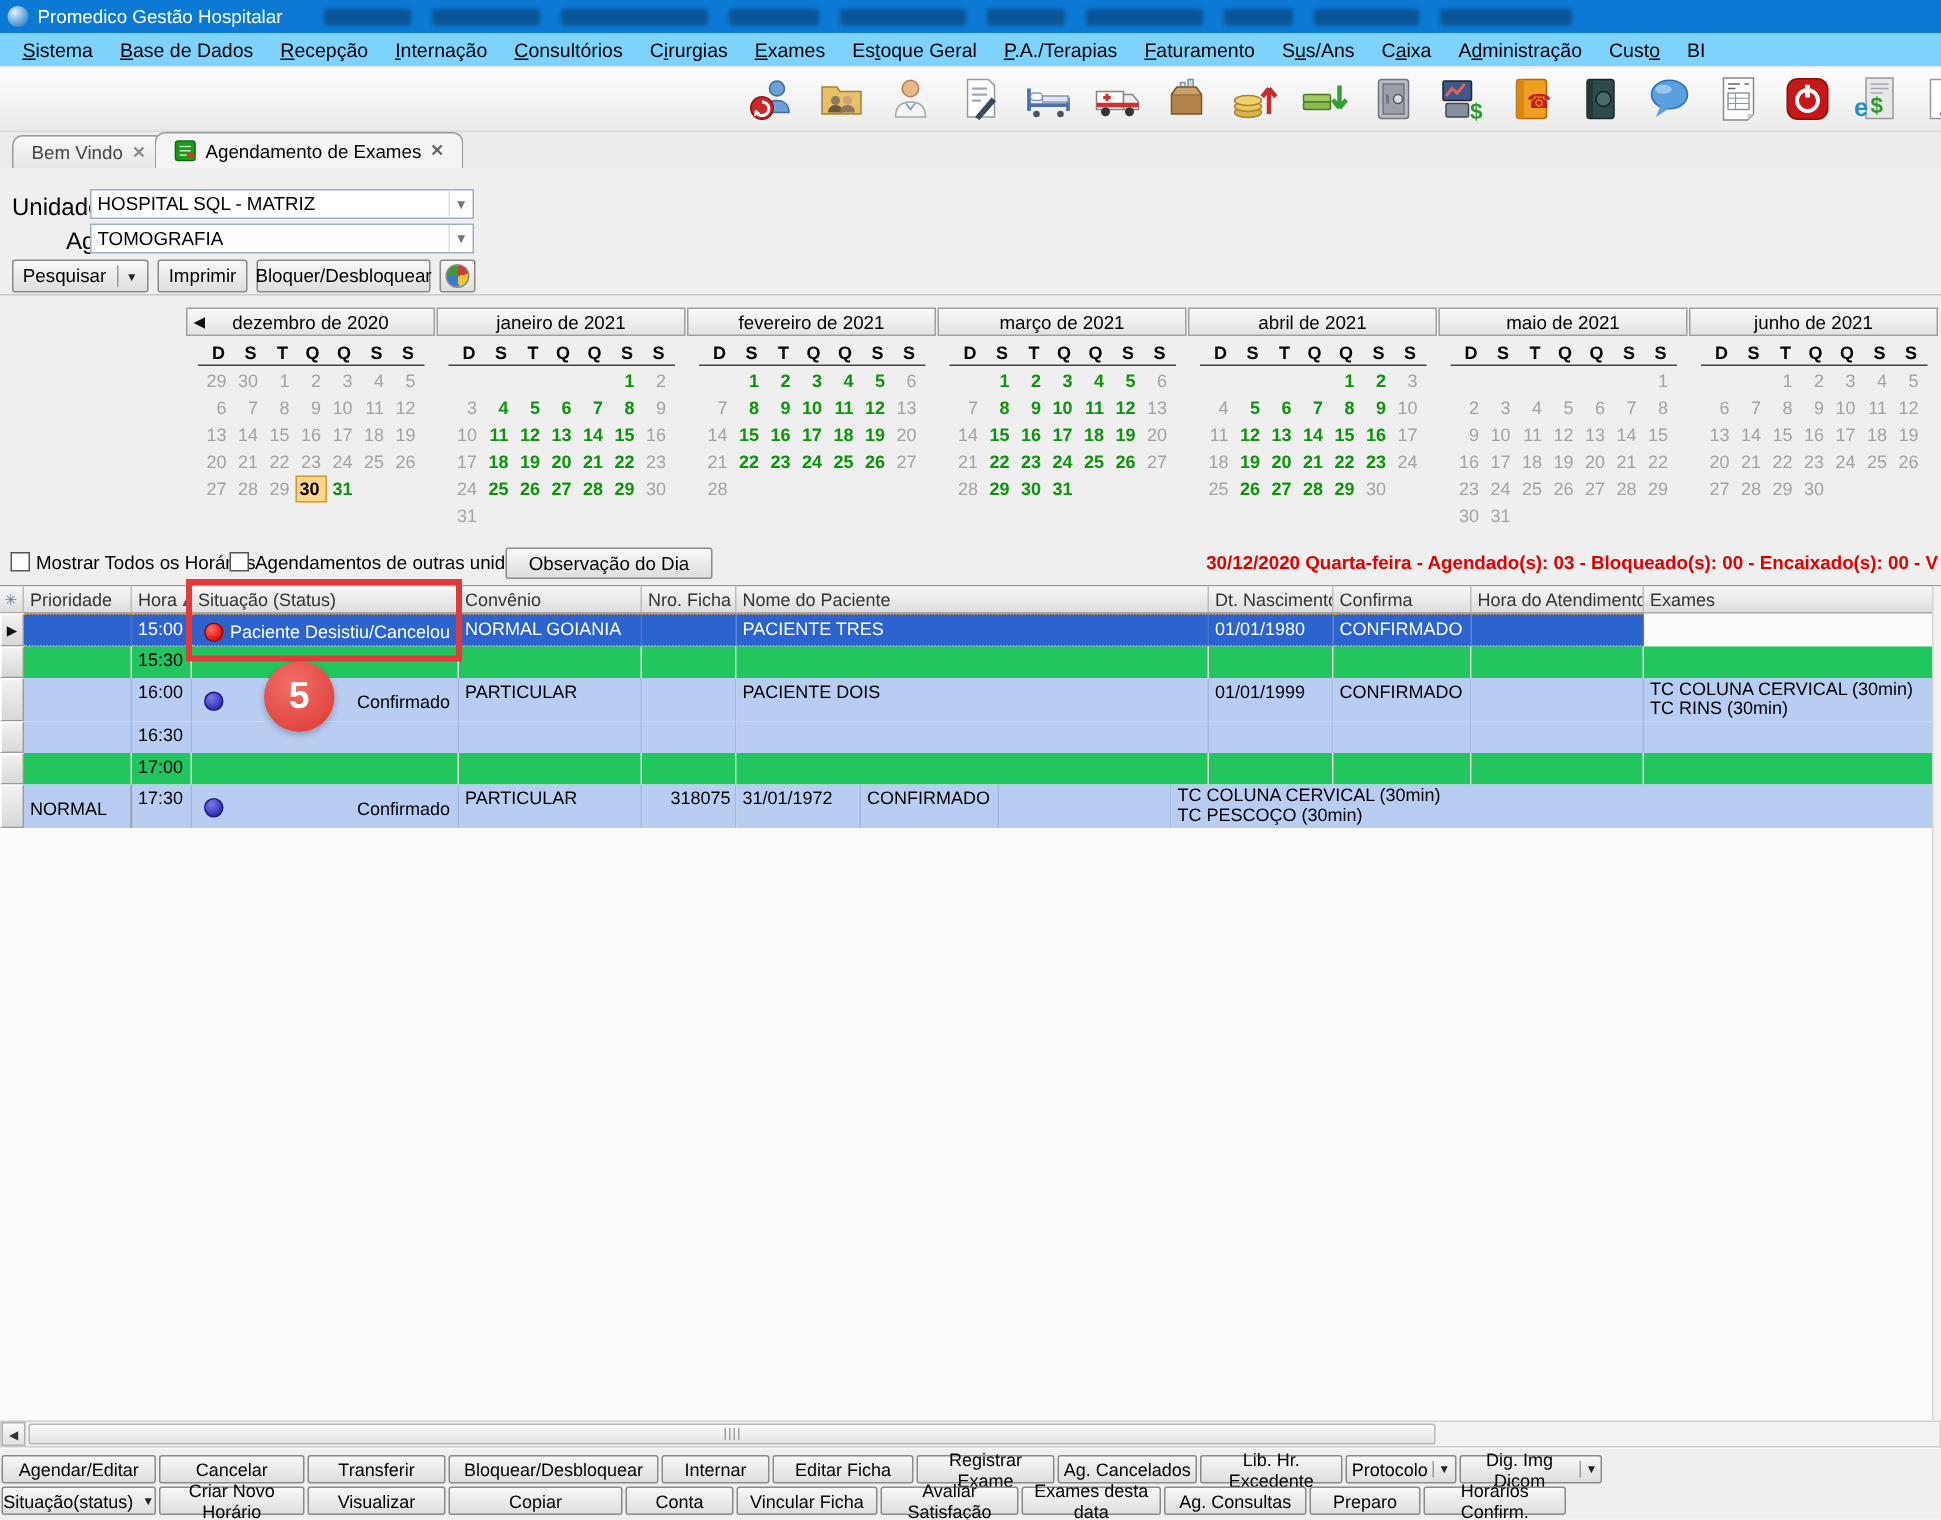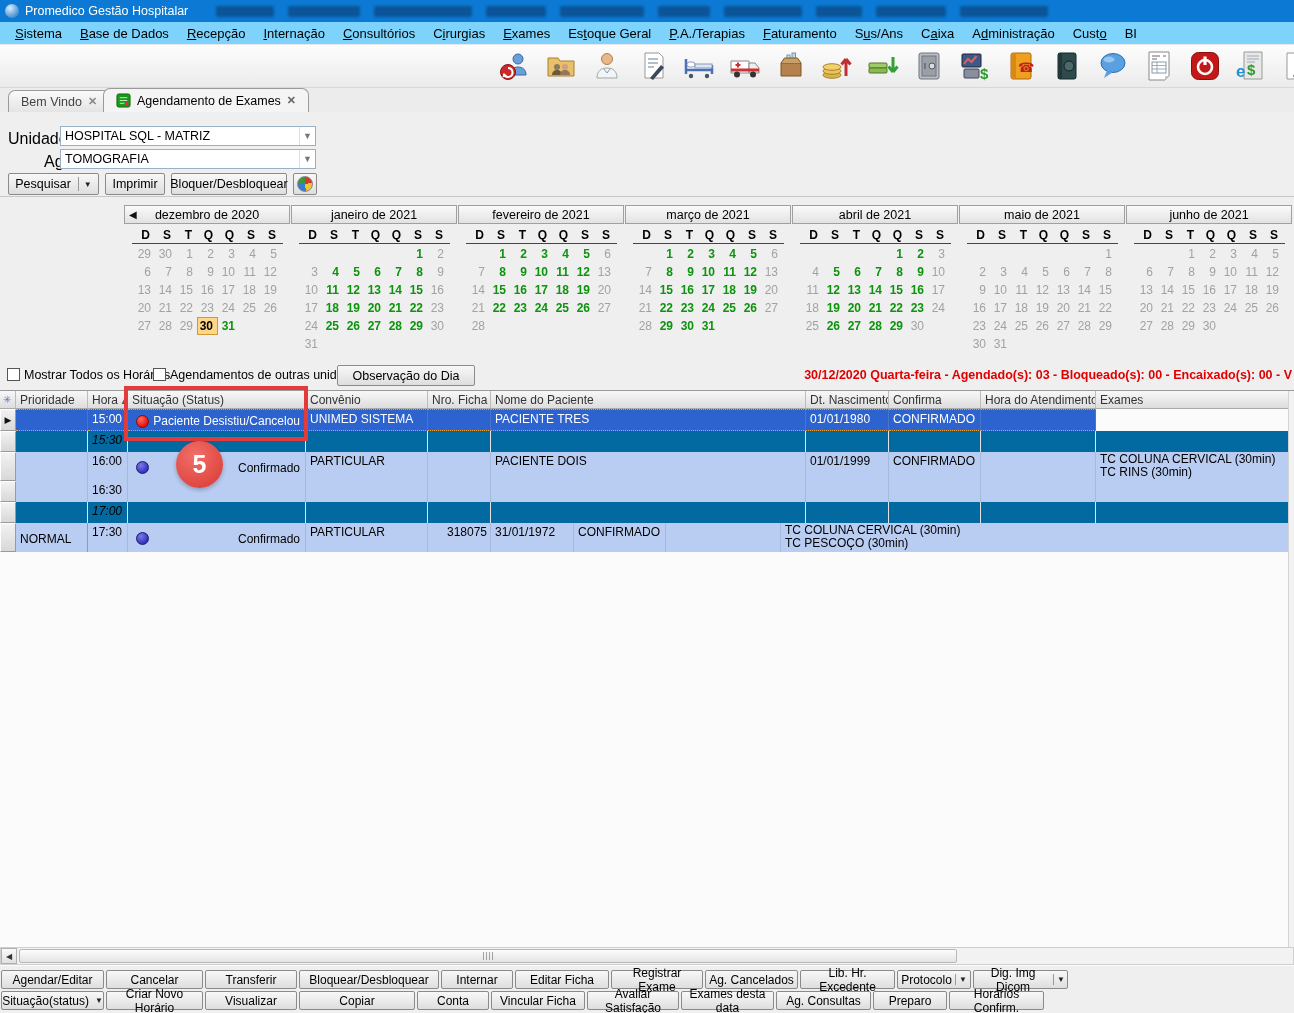--- a/index.html
+++ b/index.html
@@ -68,21 +68,21 @@
 
   
   .grid { position:absolute; left:0; top:390px; width:1294px; height:576px; background:#fbfbfb; border-top:1px solid #9a9a9a; }
   .gridhdr { display:flex; height:18px; background:linear-gradient(#f8f8f8,#dddddd); border-bottom:1px solid #aaa; }
   .hcell { font-size:12px; color:#333; padding:2px 3px 0 4px; border-right:1px solid #bcbcbc; overflow:hidden; white-space:nowrap; }
   .sort-arrow { font-size:8px; color:#555; margin-left:2px; }
   .grow { display:flex; height:21px; }
   .grow.two-line { height:29px; }
   .grow.selrow { height:22px; }
   .cell { padding:2px 3px 0 4px; font-size:12px; overflow:hidden; white-space:nowrap; border-right:1px solid rgba(130,150,185,.35); }
-  .shade-white .cell { background:#0369a1; border-right:1px solid #e4e4e4;font-style:italic; }
+  .shade-white .cell { background:#22c55e; border-right:1px solid #e4e4e4; }
   .shade-blue .cell { background:#b9cdf2; }
   .selrow .cell { background:#2d63cf; color:#fff; border-top:1px dotted #f0a030; border-bottom:1px dotted #f0a030; }
   .selrow .cell.exames-cell { color:#16295e;margin-top:40px; }
   .ind { width:16px; flex:0 0 auto; background:linear-gradient(#f2f2f2,#d8d8d8); border:1px solid #9a9a9a; border-top-color:#fff; border-left-color:#fff; font-size:9px; display:flex; align-items:center; justify-content:center; color:#111; }
   .c-prior { width:72px; flex:0 0 auto; }
   .c-hora { width:40px; flex:0 0 auto; }
   .c-sit { width:178px; flex:0 0 auto; display:flex; align-items:center; }
   .c-conv { width:122px; flex:0 0 auto; }
   .c-ficha { width:63px; flex:0 0 auto; text-align:right; }
   .c-nome { width:315px; flex:0 0 auto; }
@@ -810,21 +810,21 @@
     </div>
   <div id="gridbody">
       <div class="grow selrow">
         <div class="ind">▶</div>
         <div class="cell c-prior"></div>
         <div class="cell c-hora">15:00</div>
         <div class="cell c-sit">
           <span class="sit-dot dot-red"></span>
           <span class="sit-text">Paciente Desistiu/Cancelou</span>
         </div>
-        <div class="cell c-conv">UNIMED SISTEMA</div>
+        <div class="cell c-conv">NORMAL GOIANIA</div>
         <div class="cell c-ficha"></div>
         <div class="cell c-nome">PACIENTE TRES</div>
         <div class="cell c-nasc">01/01/1980</div>
         <div class="cell c-conf">CONFIRMADO</div>
         <div class="cell c-atend"></div>
         <div class="cell c-exames exames-cell">
           <div>TC CRANIO (30min)</div>
         </div>
       </div>
       <div class="grow shade-white">

